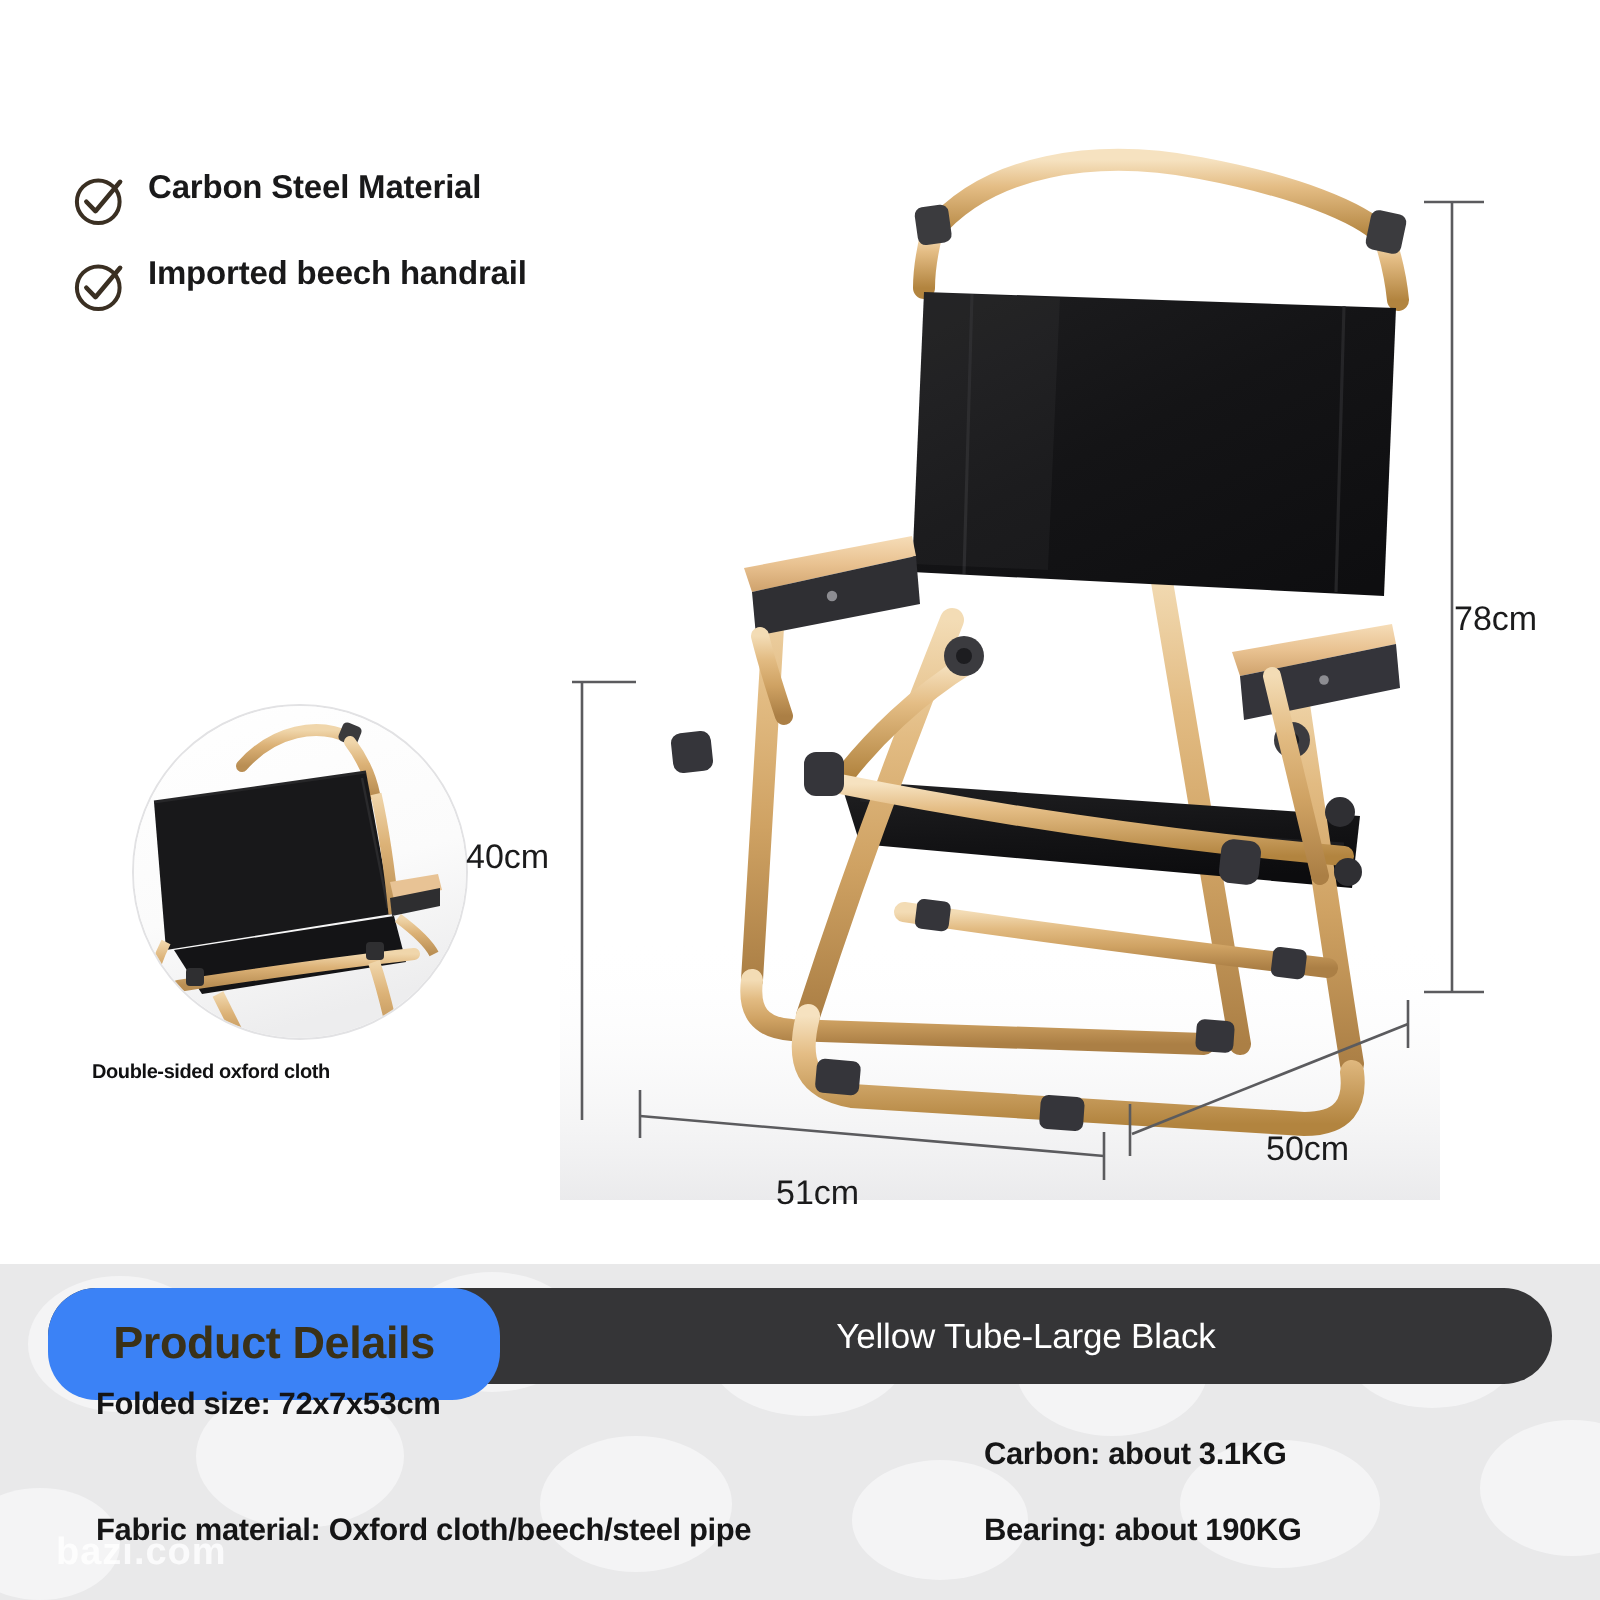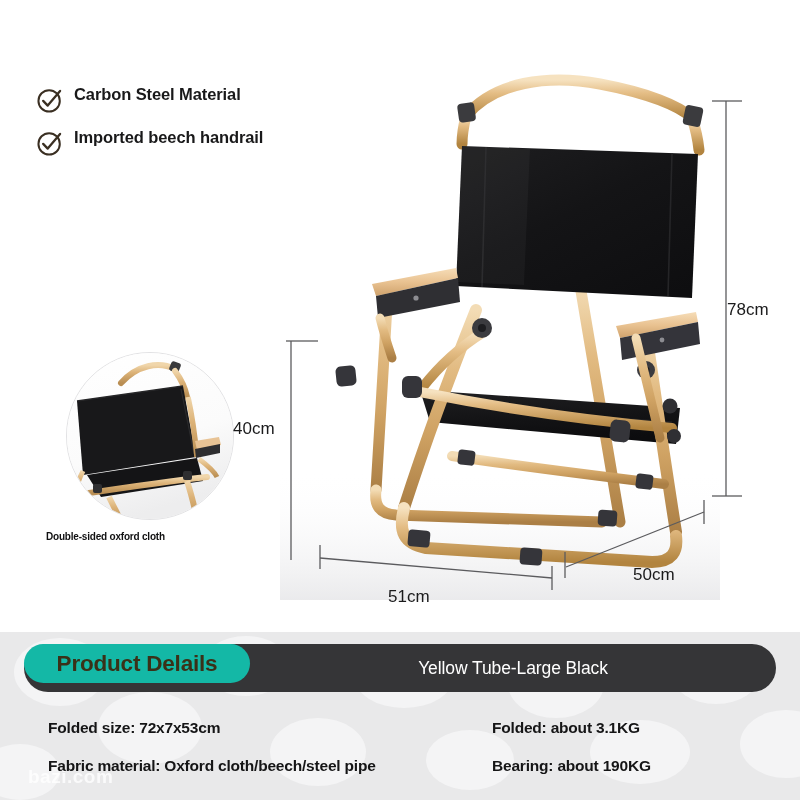--- a/index.html
+++ b/index.html
@@ -124,22 +124,22 @@
     width: 752px;
     height: 48px;
     background: #353537;
     border-radius: 24px;
   }
   .header-pill {
     position: absolute;
     left: 24px;
     top: 644px;
     width: 226px;
-    height: 39px;
-    background: #14b8a6;
+    height: 56px;
+    background: #3b82f6;
     border-radius: 24px;
     display: flex;
     align-items: center;
     justify-content: center;
   }
   .header-pill-text {
     font-size: 22.5px;
     font-weight: bold;
     color: #3a3118;
     letter-spacing: -0.2px;
@@ -162,21 +162,21 @@
   }
 
   .spec {
     position: absolute;
     font-size: 15.5px;
     font-weight: bold;
     color: #151516;
     letter-spacing: -0.2px;
     white-space: nowrap;
   }
-  .spec-folded  { left: 48px;  top: 719px; text-align: center; }
+  .spec-folded  { left: 48px;  top: 694px; text-align: center; }
   .spec-fabric  { left: 48px;  top: 757px; }
   .spec-weight  { left: 492px; top: 719px; }
   .spec-bearing { left: 492px; top: 757px; }
 </style>
 </head>
 <body>
 
 <div id="page">
 
   <div class="feature-list">
@@ -403,16 +403,16 @@
   <div class="header-bar"></div>
   <div class="header-pill">
     <span class="header-pill-text">Product Delails</span>
   </div>
   <div class="header-variant">
     <span class="header-variant-text">Yellow Tube-Large Black</span>
   </div>
 
   <div class="spec spec-folded">Folded size: 72x7x53cm</div>
   <div class="spec spec-fabric">Fabric material: Oxford cloth/beech/steel pipe</div>
-  <div class="spec spec-weight">Folded: about 3.1KG</div>
+  <div class="spec spec-weight">Carbon: about 3.1KG</div>
   <div class="spec spec-bearing">Bearing: about 190KG</div>
 
 </div>
 
 </body></html>

